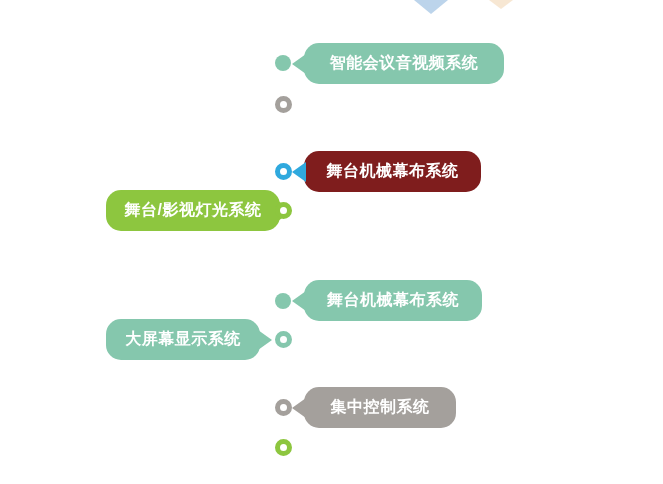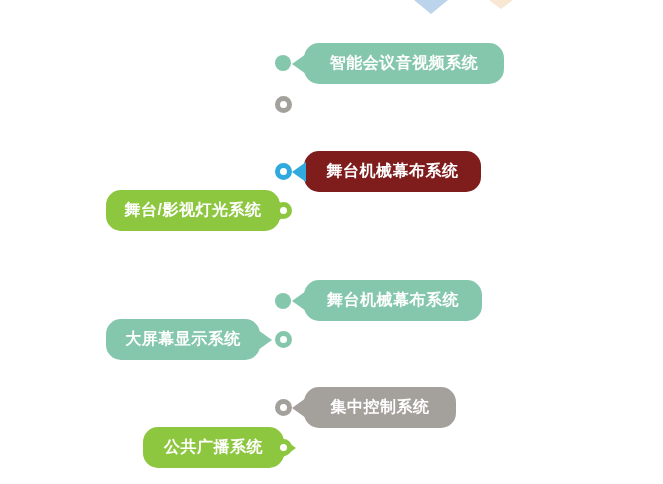--- a/index.html
+++ b/index.html
@@ -121,18 +121,15 @@
   <div class="bubble c-teal tail-right b6">
     <span>大屏幕显示系统</span>
   </div>
   <div class="marker m-ring-teal m6"></div>
 
   <div class="bubble c-gray tail-left b7">
     <span>集中控制系统</span>
   </div>
   <div class="marker m-ring-gray m7"></div>
 
-  <div class="bubble c-green tail-right b8">
-    <span>公共广播系统</span>
-  </div>
   <div class="marker m-ring-green m8"></div>
 
 </div>
 
 </body></html>

